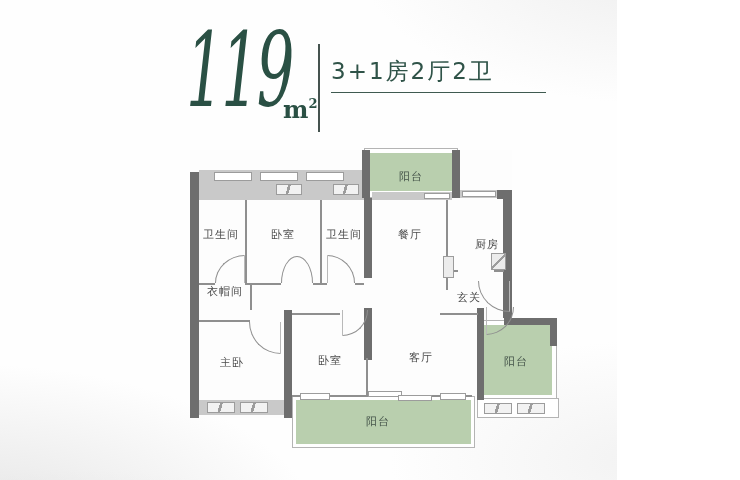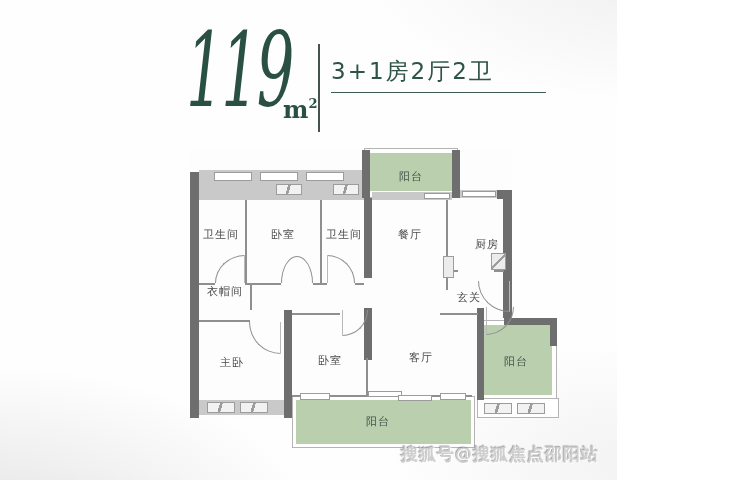--- a/index.html
+++ b/index.html
@@ -164,14 +164,13 @@
   <div class="lbl" style="left:487px;top:244px;">厨房</div>
   <div class="lbl" style="left:225px;top:291px;">衣帽间</div>
   <div class="lbl" style="left:469px;top:297px;">玄关</div>
   <div class="lbl" style="left:232px;top:362px;">主卧</div>
   <div class="lbl" style="left:330px;top:360px;">卧室</div>
   <div class="lbl" style="left:421px;top:357px;">客厅</div>
   <div class="lbl grn" style="left:411px;top:176px;">阳台</div>
   <div class="lbl grn" style="left:516px;top:361px;">阳台</div>
   <div class="lbl grn" style="left:378px;top:421px;">阳台</div>
 
-  <div class="watermark">搜狐号@搜狐焦点邵阳站</div>
 </div>
 
 </body></html>

